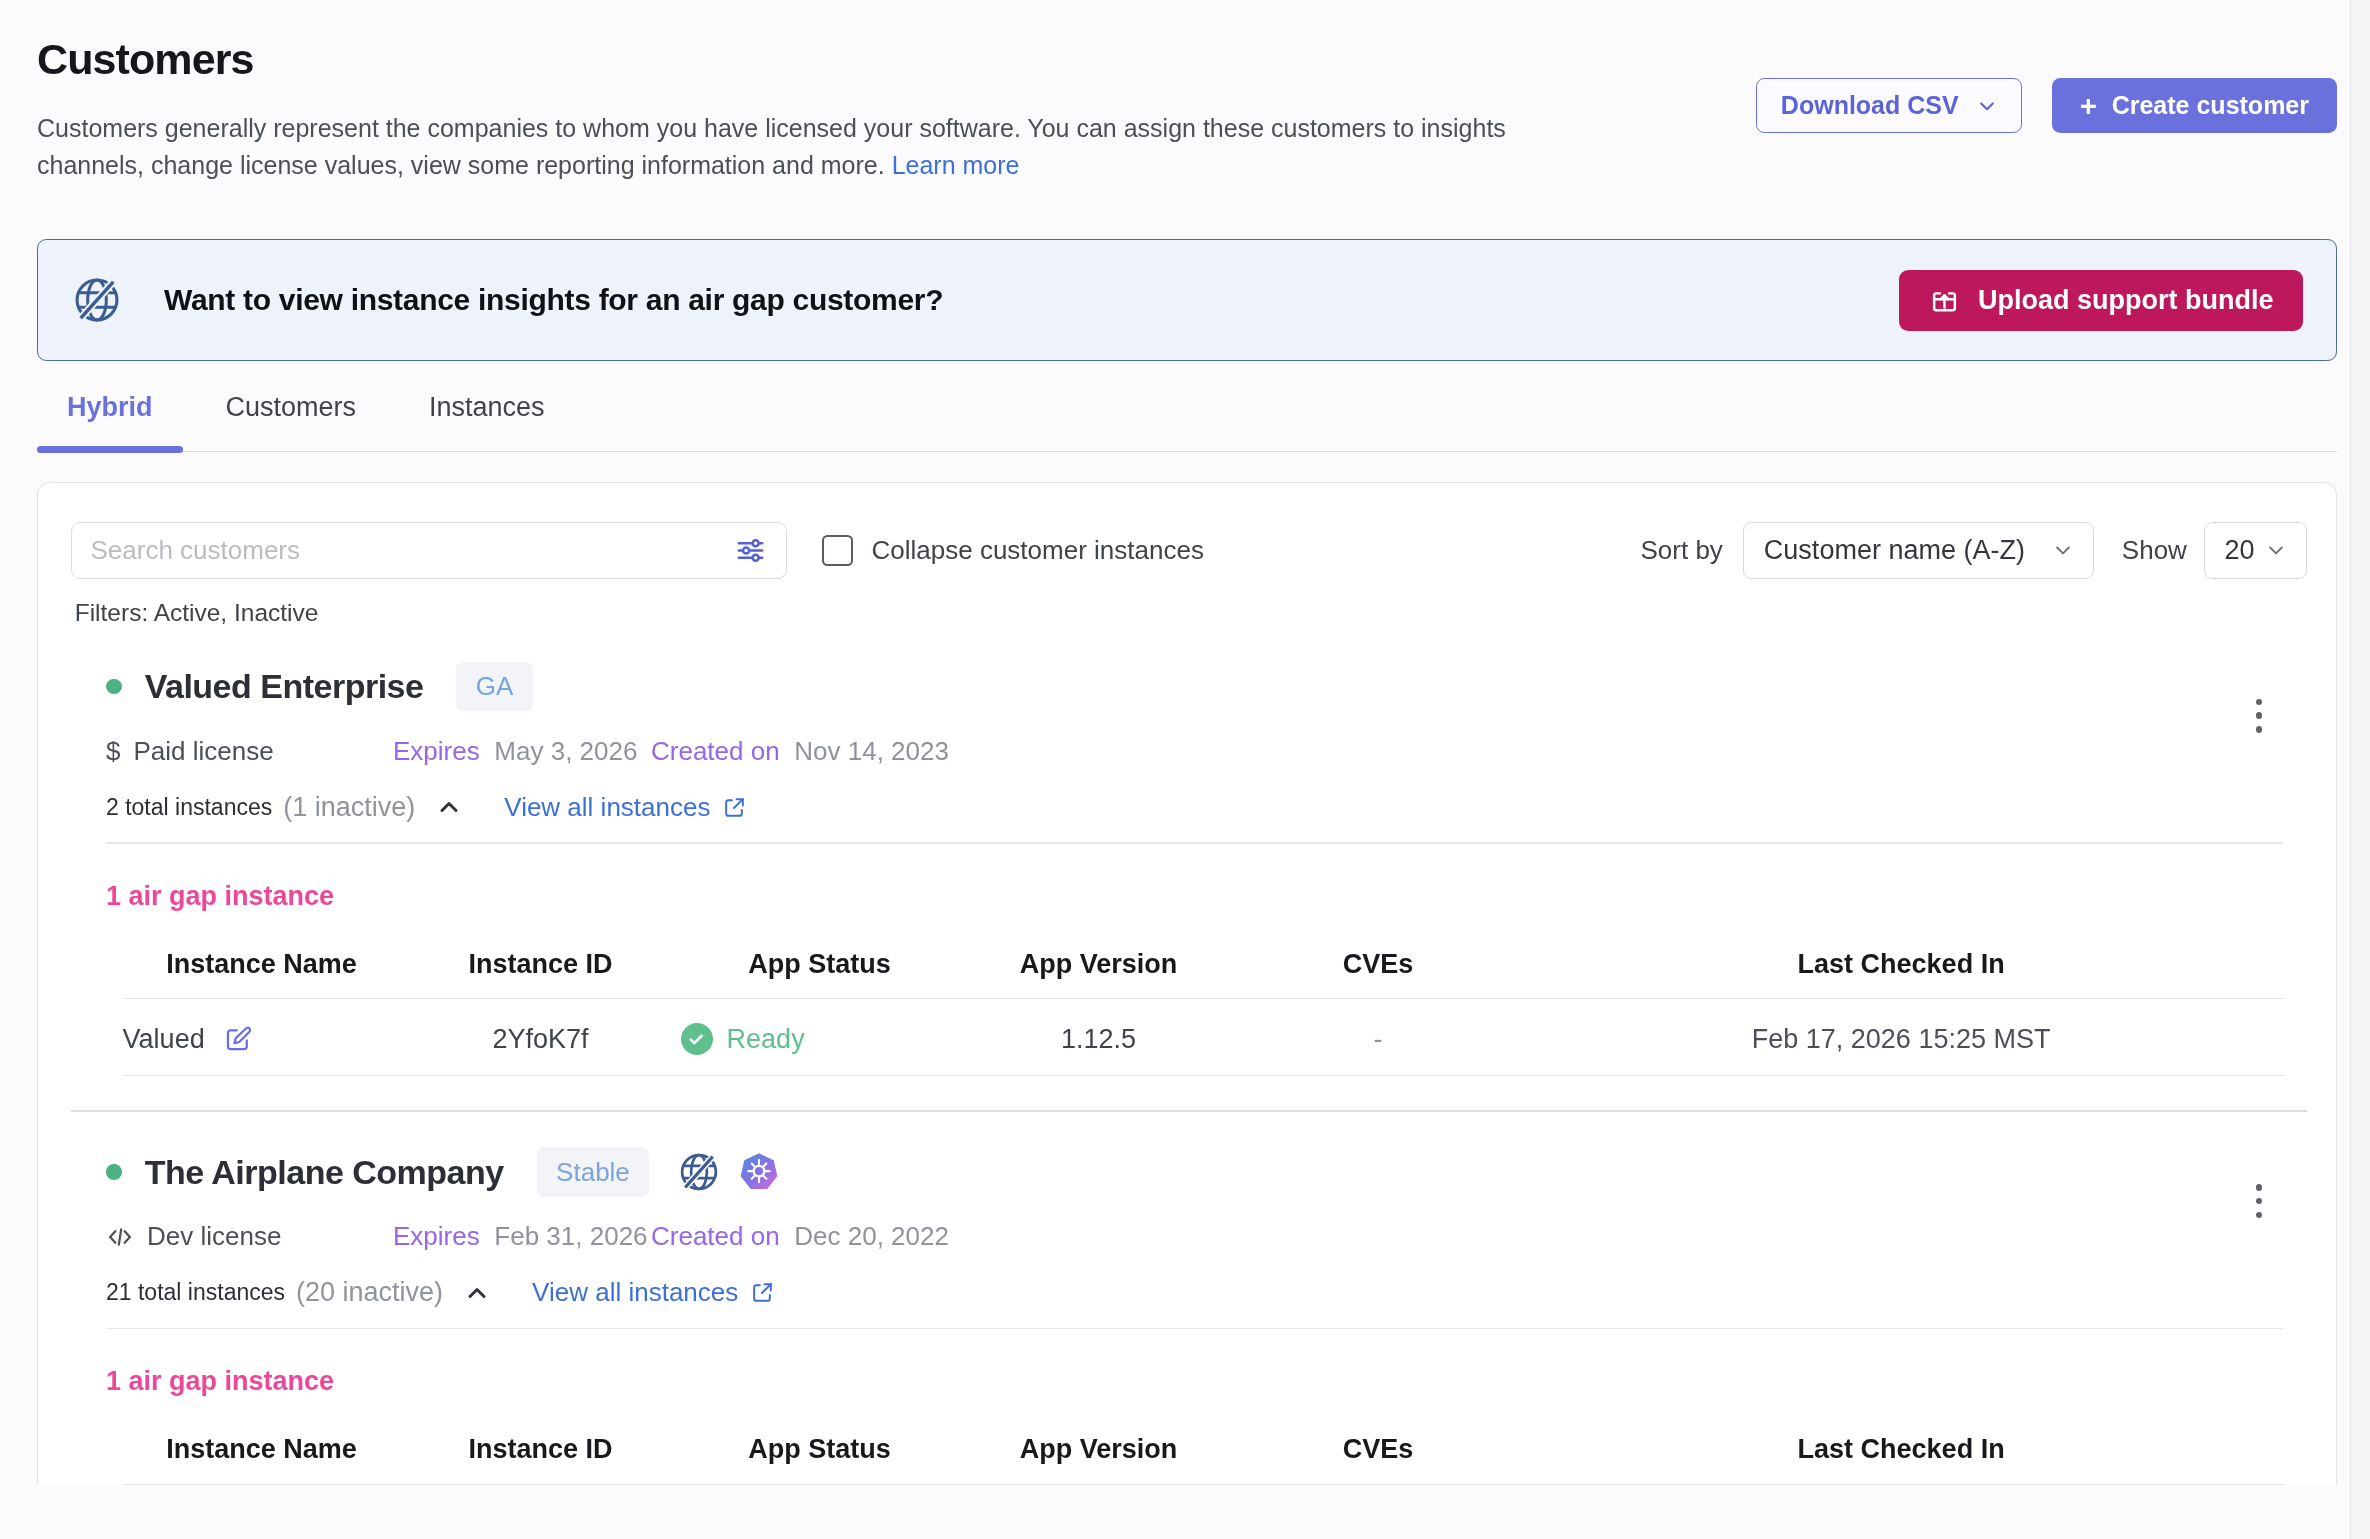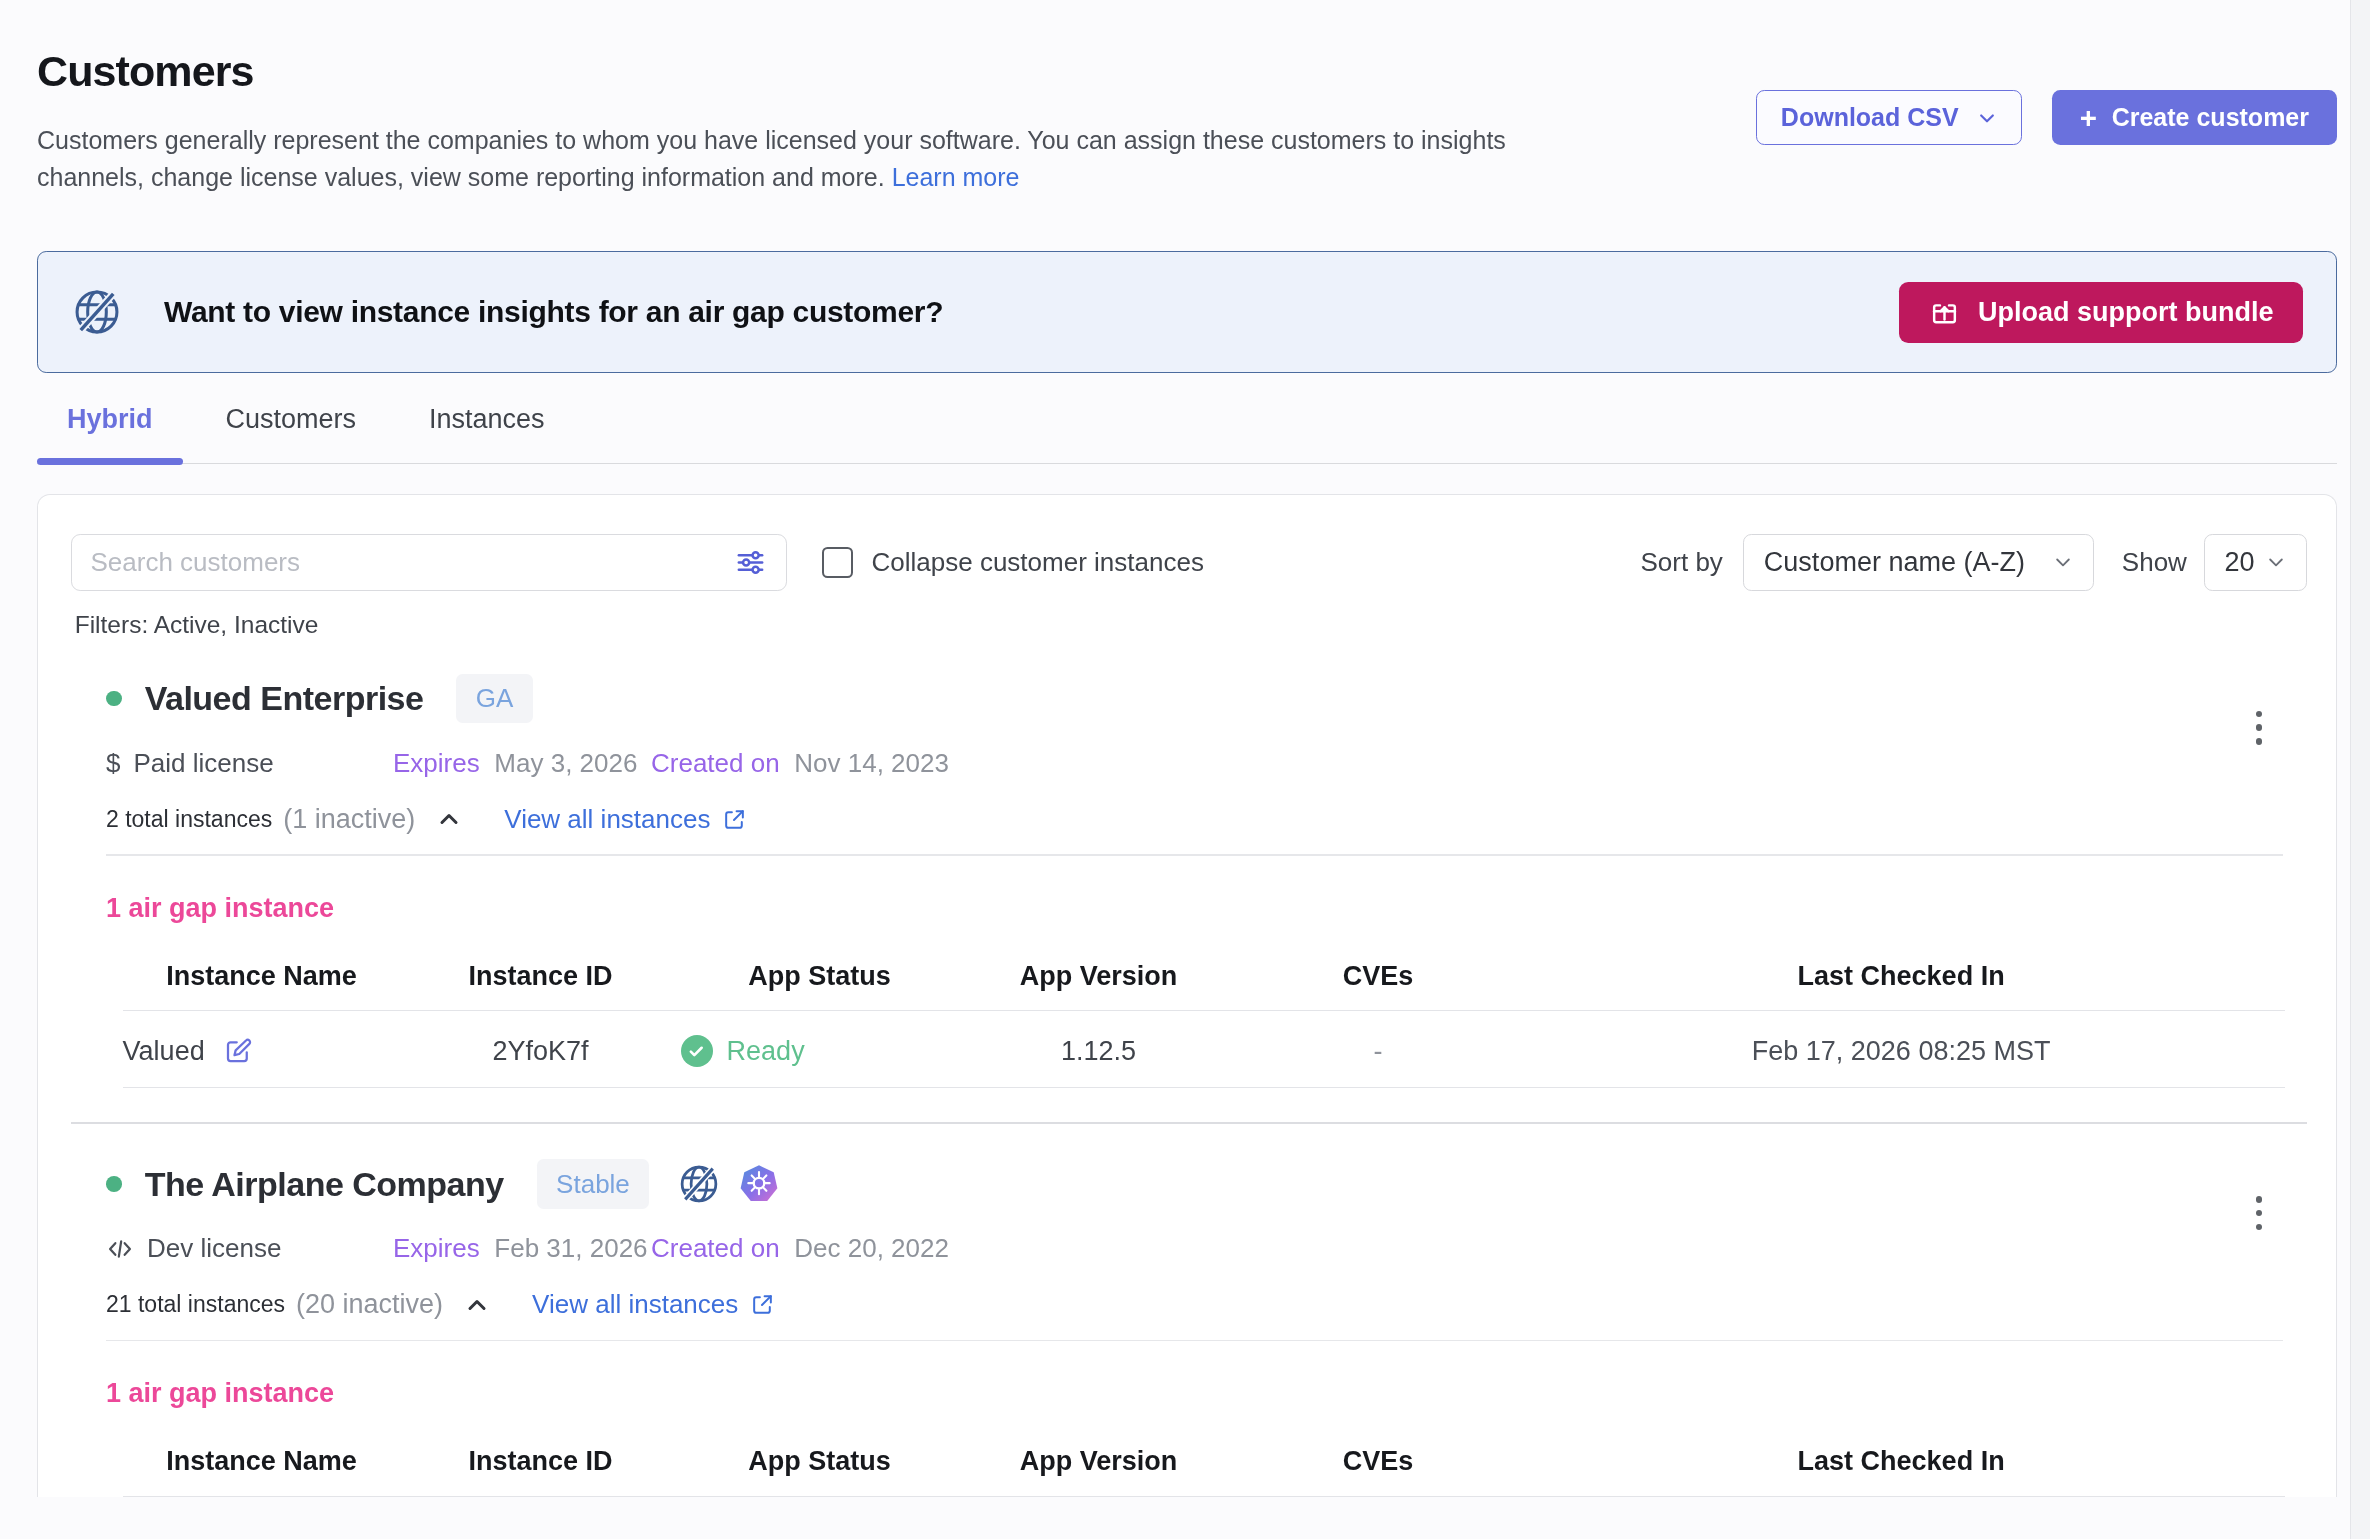--- a/index.html
+++ b/index.html
@@ -5,21 +5,21 @@
   * { margin:0; padding:0; box-sizing:border-box; }
   html,body { width:2370px; height:1539px; }
   body {
     background:#fbfbfd;
     font-family:"Liberation Sans", sans-serif;
     color:#3f434a;
     overflow:hidden;
     position:relative;
   }
   .right-strip { position:absolute; top:0; right:0; bottom:0; width:20px; background:#f3f4f6; border-left:0.9px solid #e4e5e9; }
-  .main { position:absolute; left:37px; top:16px; width:2300px; }
+  .main { position:absolute; left:37px; top:4px; width:2300px; }
 
   
   .page-title { margin-top:31px; font-size:43px; font-weight:700; color:#15171c; letter-spacing:-0.9px; }
   .page-desc { margin-top:26px; font-size:25px; line-height:37px; color:#4b4f57; }
   .learn-more { color:#3d6fdb; cursor:pointer; }
   .top-actions { position:absolute; top:74px; right:0; display:flex; gap:29.5px; }
   .btn { display:flex; align-items:center; justify-content:center; border-radius:8.3px; font-size:25px; font-weight:700; cursor:pointer; white-space:nowrap; }
   .btn-outline { height:55px; padding:0 24px; border:1.8px solid #6a71dd; background:#fbfbff; color:#5b63da; gap:18.5px; }
   .btn-primary { height:55px; padding:0 28px; background:#6a71dd; color:#fff; border:none; gap:14.8px; }
   .plus-glyph { font-size:29.5px; font-weight:700; line-height:1; }
@@ -269,21 +269,21 @@
           <div class="cell-status">
             <span class="check-circle">
               <svg width="18.5" height="18.5" viewBox="0 0 24 24" fill="none" stroke="#fff" stroke-width="3.4" stroke-linecap="round" stroke-linejoin="round">
                   <path d="M5 12.5l4.5 4.5L19 7.5"></path>
                 </svg>
             </span>
             <span>Ready</span>
           </div>
           <div>1.12.5</div>
           <div class="cell-muted">-</div>
-          <div class="cell-date">Feb 17, 2026 08:25 MST</div>
+          <div class="cell-date">Feb 17, 2026 15:25 MST</div>
         </div>
       </div>
     </div>
 
     <div class="section-divider"></div>
 
     <div class="customer-block">
       <div class="cust-header">
         <span class="status-dot"></span>
         <span class="cust-name">The Airplane Company</span>

